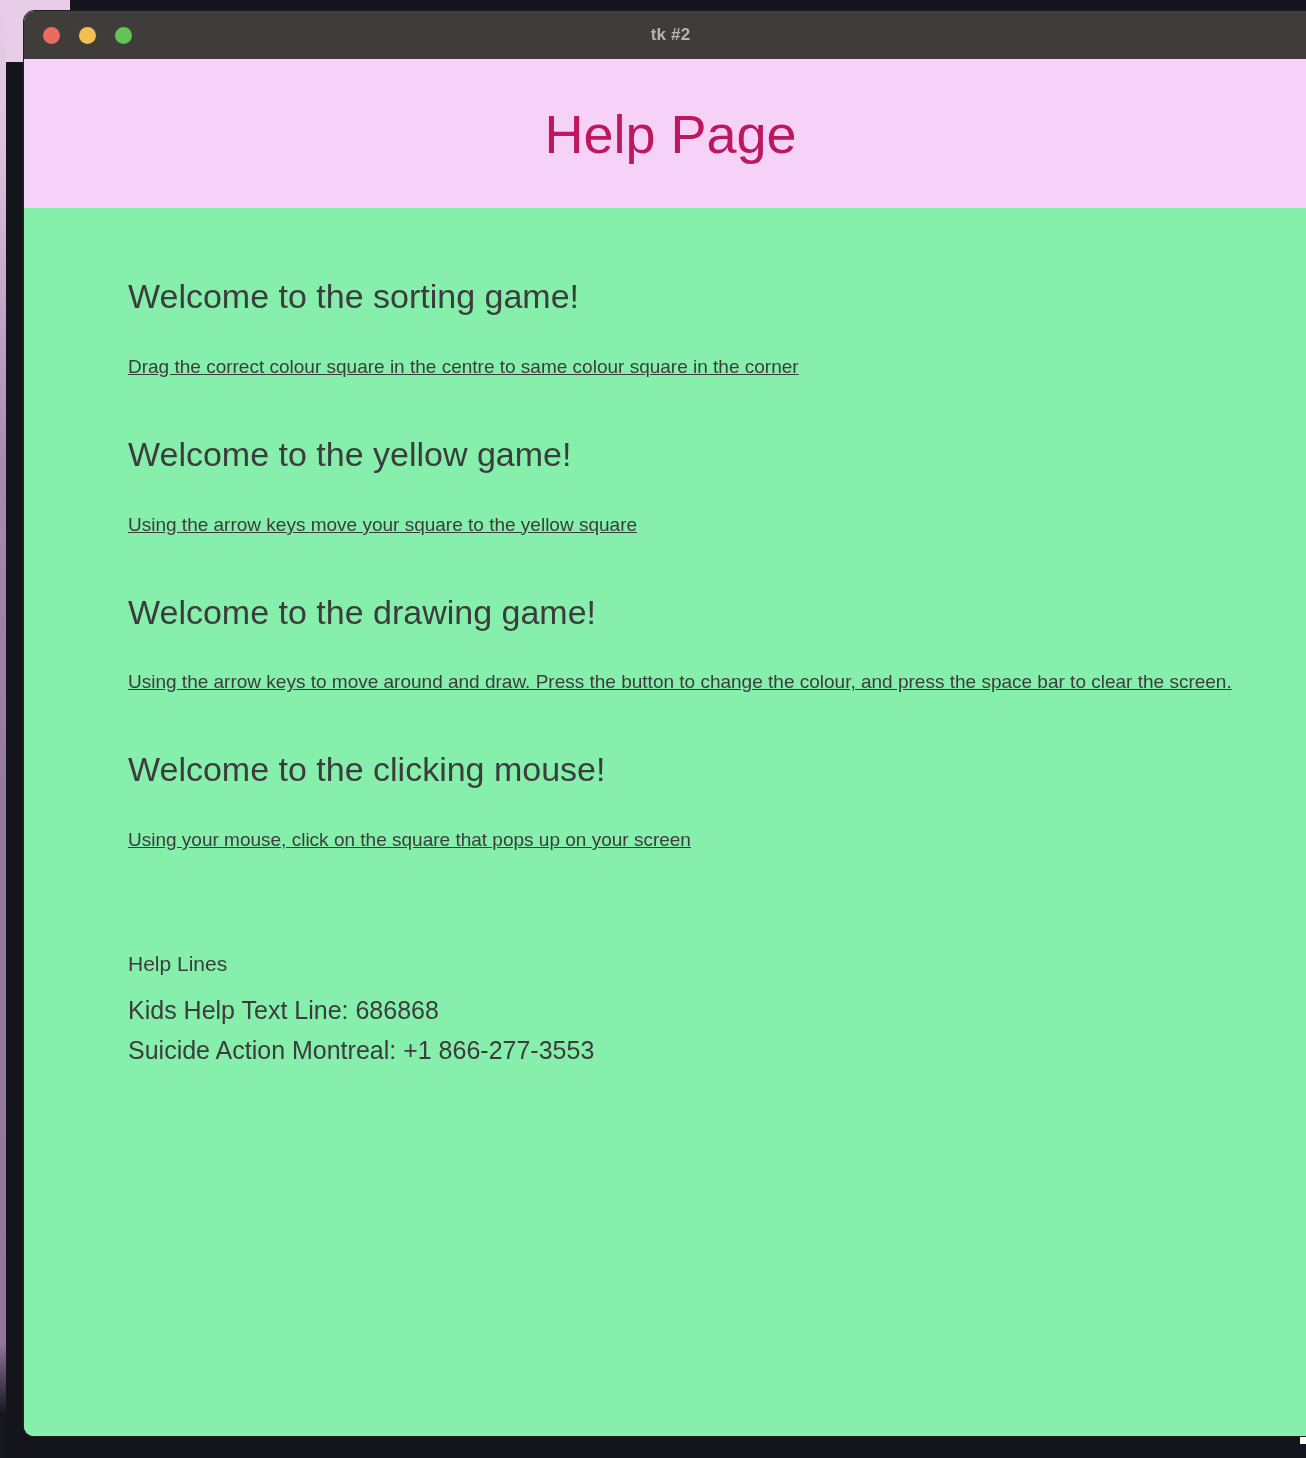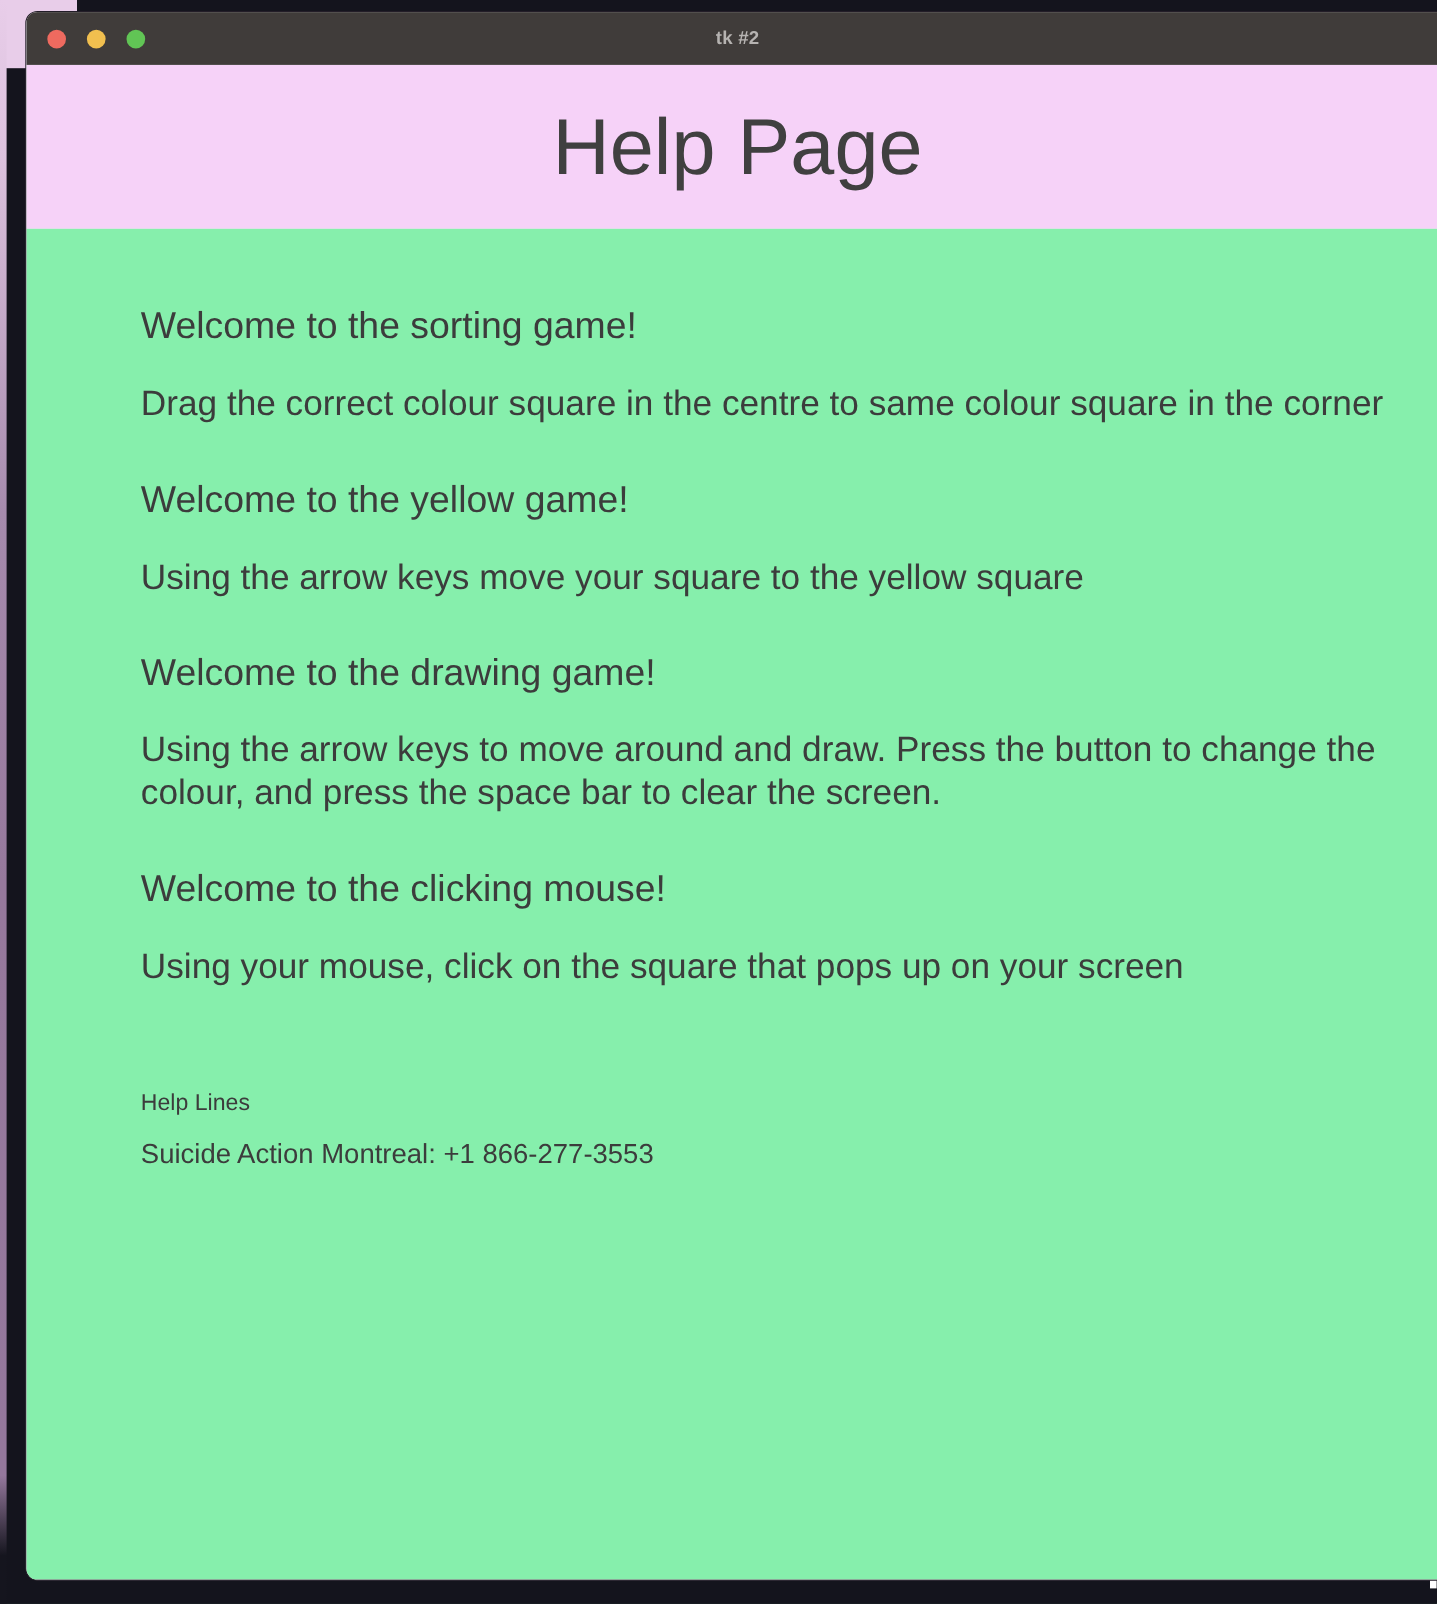--- a/index.html
+++ b/index.html
@@ -40,28 +40,28 @@
   }
   .light { width: 17px; height: 17px; border-radius: 50%; display: inline-block; }
   .light-close { background: #ee6a5f; }
   .light-min   { background: #f1bf4f; }
   .light-zoom  { background: #61c555; }
   .titlebar-title { color: #b6b3b1; font-weight: bold; font-size: 17px; letter-spacing: 0.2px; }
   .header {
     height: 149px; flex: 0 0 149px; background: #f6d2f8;
     display: flex; align-items: center; justify-content: center;
   }
-  .header-title { font-size: 72px; color: #404040; }
+  .header-title { font-size: 54px; color: #be185d; }
   .content {
     flex: 1 1 auto; background: #86efac; color: #3c3c3c;
     padding: 36px 34px 0 104px; box-sizing: border-box;
   }
   .game-heading { font-size: 34px; font-weight: 400; line-height: 1.2; margin: 48px 0 0 0; }
   .game-heading.first { margin-top: 32px; }
-  .game-body { font-size: 32px; line-height: 39px; margin: 30px 0 0 0; max-width: 1160px; }
+  .game-body { font-size: 19px; line-height: 39px; margin: 30px 0 0 0; max-width: 1160px; text-decoration: underline; }
   .helplines-heading { font-size: 21px; font-weight: 400; line-height: 1.2; margin: 92px 0 0 0; }
   .helplines { margin-top: 14px; }
   .helpline { font-size: 25px; line-height: 40px; }
 </style>
 </head>
 <body>
 
 <div class="bg-topleft"></div>
 <div class="bg-left"></div>
 <div class="bg-right"></div>
@@ -90,17 +90,18 @@
     <div class="game-body">Using the arrow keys move your square to the yellow square</div>
 
     <div class="game-heading">Welcome to the drawing game!</div>
     <div class="game-body">Using the arrow keys to move around and draw. Press the button to change the colour, and press the space bar to clear the screen.</div>
 
     <div class="game-heading">Welcome to the clicking mouse!</div>
     <div class="game-body">Using your mouse, click on the square that pops up on your screen</div>
 
     <div class="helplines-heading">Help Lines</div>
     <div class="helplines">
+      <div class="helpline">Kids Help Text Line: 686868</div>
       <div class="helpline">Suicide Action Montreal: +1 866-277-3553</div>
     </div>
 
   </div>
 </div>
 
 </body></html>

